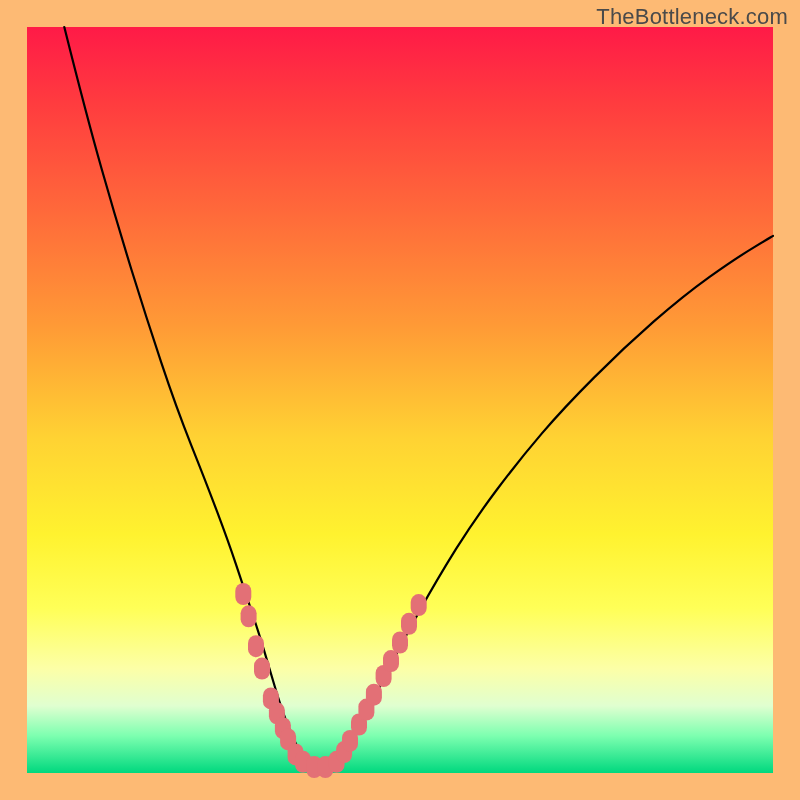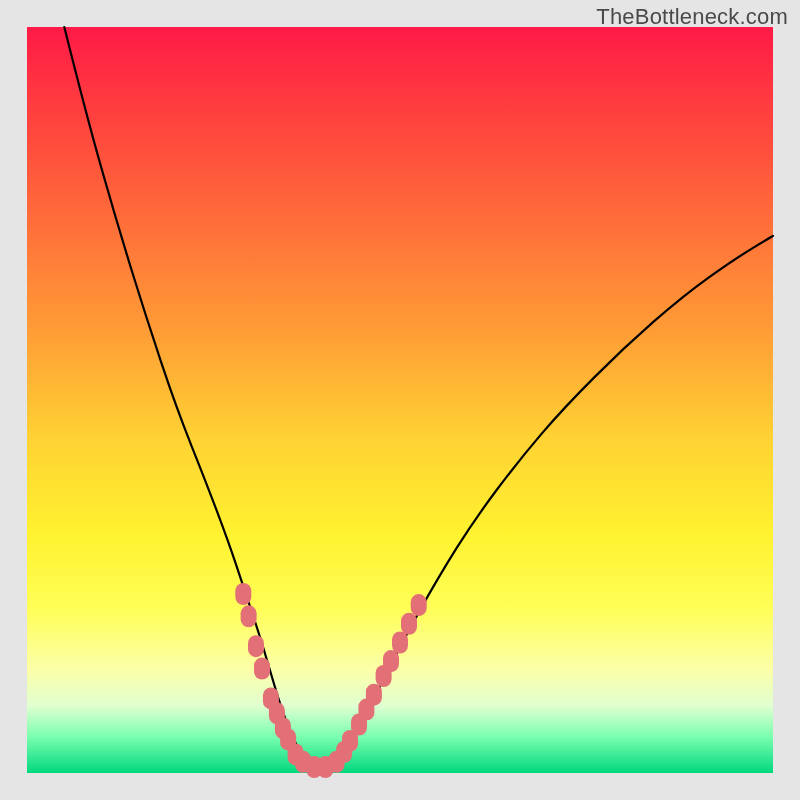--- a/index.html
+++ b/index.html
@@ -10,21 +10,21 @@
     overflow: hidden;
     background: #000;
     font-family: Arial, Helvetica, sans-serif;
   }
   .frame {
     position: absolute;
     top: 0;
     left: 0;
     width: 800px;
     height: 800px;
-    background: #e5e5e5;
+    background: #fdba74;
   }
   .plot-area {
     position: absolute;
     top: 27px;
     left: 27px;
     width: 746px;
     height: 746px;
     
     background: linear-gradient(
       to bottom,

